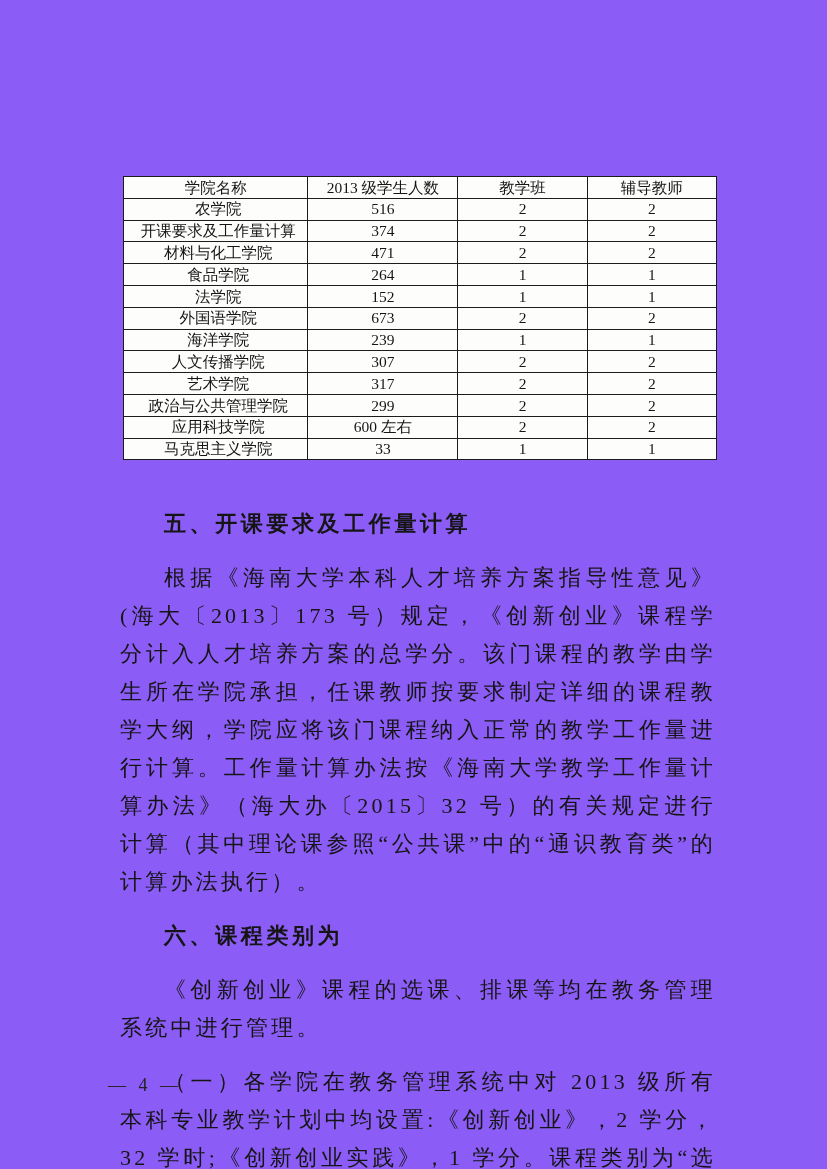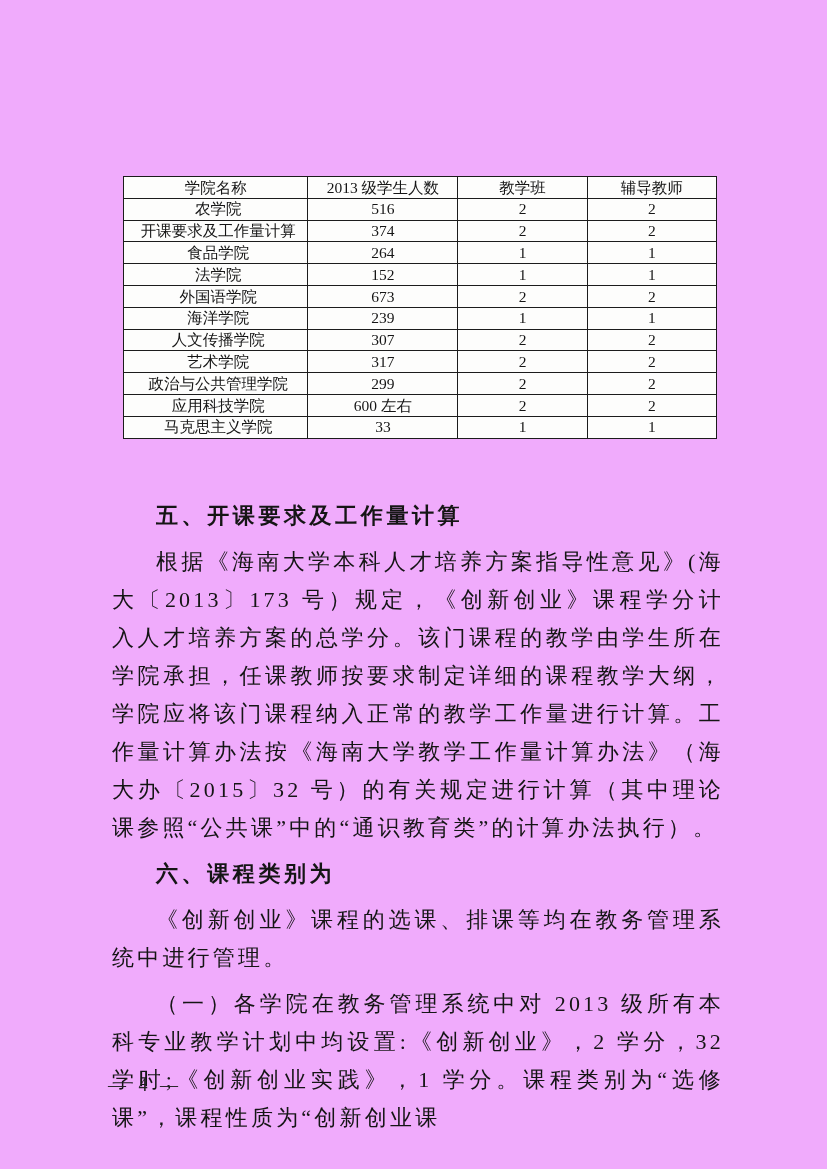--- a/index.html
+++ b/index.html
@@ -4,21 +4,21 @@
 <style>
   html, body {
     margin: 0;
     padding: 0;
     background: #ffffff;
   }
   .page {
     position: relative;
     width: 827px;
     height: 1169px;
-    background: #f0abfc;
+    background: #8b5cf6;
     font-family: "Liberation Serif", "DejaVu Serif", serif;
     color: #151515;
     overflow: hidden;
   }
   
   table.college-table {
     position: absolute;
     left: 123px;
     top: 176px;
     width: 594px;
@@ -50,21 +50,21 @@
     position: absolute;
     left: 104px;
     top: 489px;
     width: 628px;
     font-size: 22px;
     line-height: 38px;
     letter-spacing: 3.2px;
     text-align: justify;
   }
   .content p {
-    margin: 8px;
+    margin: 16px;
     text-indent: 2em;
   }
   .content p.heading {
     font-weight: bold;
     letter-spacing: 3.6px;
   }
   
   .page-number {
     position: absolute;
     left: 108px;
@@ -97,20 +97,26 @@
     <tbody>
       <tr>
         <td class="name">农学院</td>
         <td>516</td>
         <td>2</td>
         <td>2</td>
       </tr>
       <tr>
         <td class="name">开课要求及工作量计算</td>
         <td>374</td>
+        <td>2</td>
+        <td>2</td>
+      </tr>
+      <tr>
+        <td class="name">材料与化工学院</td>
+        <td>471</td>
         <td>2</td>
         <td>2</td>
       </tr>
       <tr>
         <td class="name">食品学院</td>
         <td>264</td>
         <td>1</td>
         <td>1</td>
       </tr>
       <tr>

